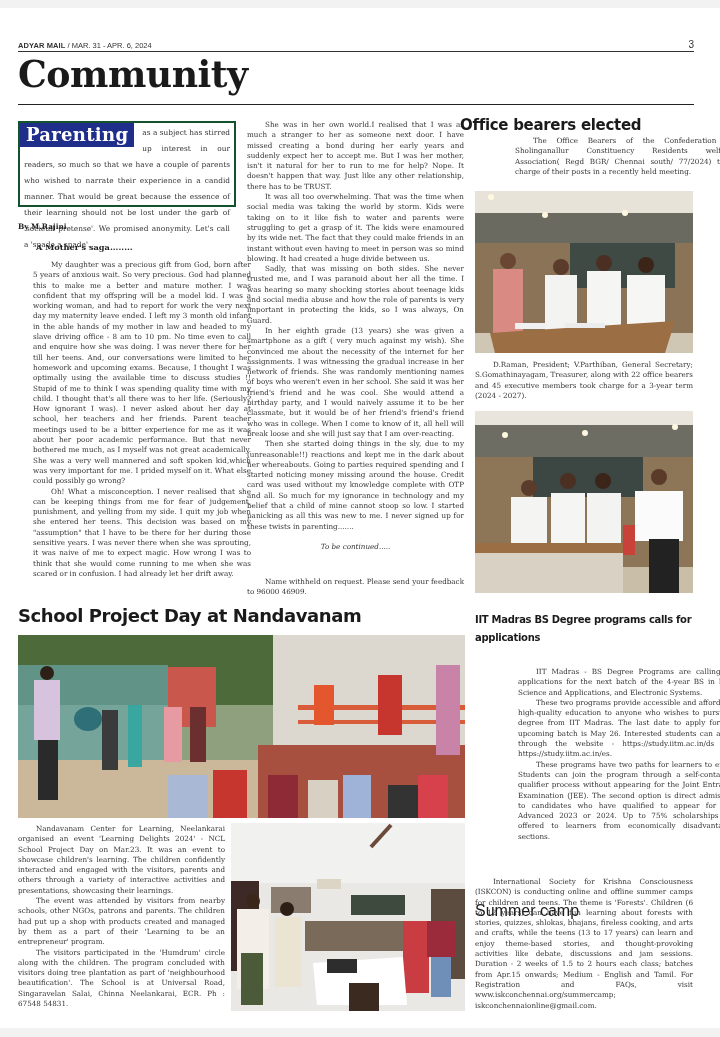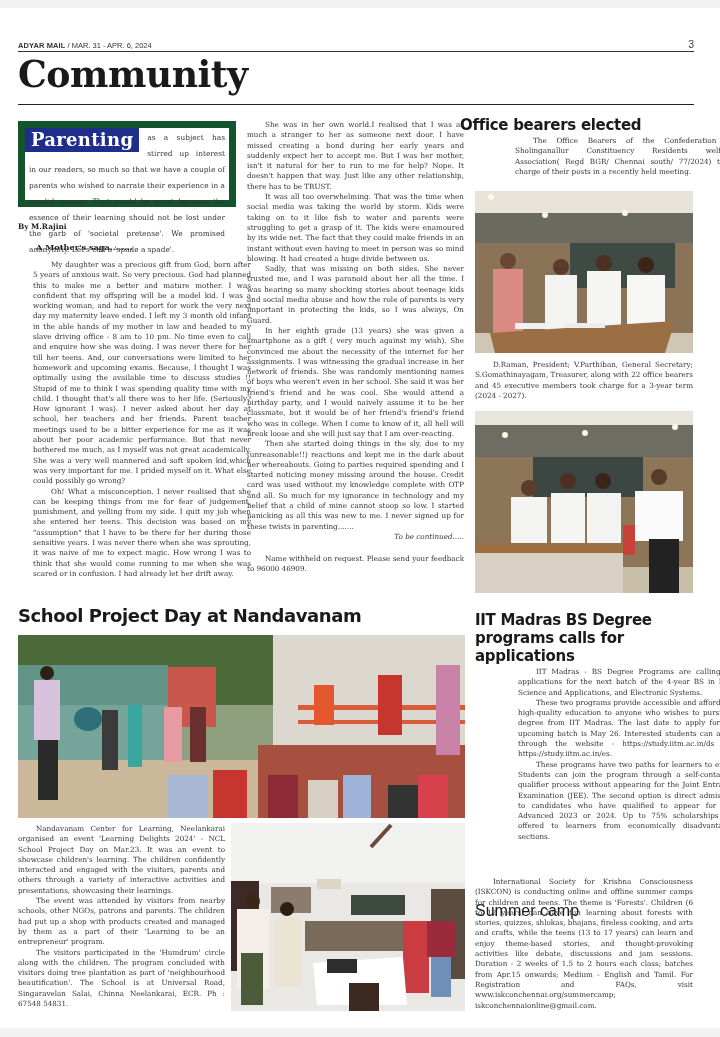--- a/index.html
+++ b/index.html
@@ -8,45 +8,45 @@
   .page { position: absolute; left: 0; top: 8px; width: 720px; height: 1020px; background: #fff; }
   .masthead { position: absolute; left: 18px; top: 33px; width: 676px; height: 11px; border-bottom: 1px solid #333; font-family: "Liberation Sans", sans-serif; font-size: 7.5px; color: #333; }
   .masthead .pub { font-weight: bold; letter-spacing: 0.1px; }
   .masthead .pnum { position: absolute; right: 0; top: -2px; font-size: 10px; }
   .section-title { position: absolute; left: 18px; top: 44px; font-family: "DejaVu Serif", serif; font-weight: bold; font-size: 37px; letter-spacing: -0.5px; color: #1a1a1a; transform: scaleX(0.98); transform-origin: left; }
   .section-rule { position: absolute; left: 18px; top: 96px; width: 676px; border-top: 1.2px solid #222; }
 
   .body-text { font-family: "DejaVu Serif", serif; font-size: 7.2px; line-height: 10.3px; color: #333; text-align: justify; }
   .body-text p { text-indent: 18px; }
 
-  .intro-box { position: absolute; left: 18px; top: 113px; width: 218px; height: 86px; border: 7px solid #14532d; background: #fff; padding: 2px 4px; }
+  .intro-box { position: absolute; left: 18px; top: 113px; width: 218px; height: 86px; border: 2px solid #14532d; background: #fff; padding: 2px 4px; }
   .parenting-tag { float: left; background: #1f2e8a; color: #fff; font-family: "DejaVu Serif", serif; font-weight: bold; font-size: 18px; padding: 1px 6px 2px 6px; margin: -2px 8px 2px -4px; letter-spacing: 0.3px; }
   .intro-box .body-text { line-height: 16px; font-size: 7.4px; }
 
   .byline { position: absolute; left: 18px; top: 214px; font-size: 7.4px; font-weight: bold; color: #222; }
   .saga { position: absolute; left: 36px; top: 234px; font-size: 8.2px; font-weight: bold; color: #222; }
   .col1 { position: absolute; left: 18px; top: 252px; width: 218px; margin-left: 15px; }
   .col2 { position: absolute; left: 247px; top: 112px; width: 217px; }
-  .continued { text-align: right; font-style: italic; margin-top: 0; }
-  .feedback { margin-top: 12px; }
+  .continued { text-align: center; font-style: italic; margin-top: 10px; }
+  .feedback { margin-top: 25px; }
 
   .headline-sans { font-family: "DejaVu Sans", sans-serif; font-weight: bold; color: #1a1a1a; }
   .office-head { position: absolute; left: 460px; top: 108px; font-size: 15px; letter-spacing: -0.3px; }
   .office-lead { position: absolute; left: 475px; top: 128px; width: 218px; margin-left: 40px; }
   .photo { position: absolute; overflow: hidden; }
   .photo1 { left: 475px; top: 183px; width: 218px; height: 162px; }
   .photo2 { left: 475px; top: 403px; width: 218px; height: 182px; }
   .office-caption { position: absolute; left: 475px; top: 352px; width: 218px; }
 
   .school-head { position: absolute; left: 18px; top: 597px; font-size: 18px; letter-spacing: -0.4px; }
   .photo3 { left: 18px; top: 627px; width: 447px; height: 183px; }
   .photo4 { left: 231px; top: 815px; width: 234px; height: 188px; }
   .school-text { position: absolute; left: 18px; top: 816px; width: 207px; }
 
-  .iit-head { position: absolute; left: 475px; top: 603px; width: 230px; font-size: 15px; line-height: 18px; letter-spacing: -0.3px; }
+  .iit-head { position: absolute; left: 475px; top: 603px; width: 230px; font-size: 10px; line-height: 18px; letter-spacing: -0.3px; }
   .iit-text { position: absolute; left: 475px; top: 659px; width: 218px; margin-left: 43px; }
   .summer-head { position: absolute; left: 475px; top: 850px; font-family: "Liberation Sans", sans-serif; font-weight: normal; font-size: 16px; color: #1a1a1a; margin-top: 44px; }
   .summer-text { position: absolute; left: 475px; top: 869px; width: 218px; }
 </style>
 </head>
 <body>
 
 <div class="page">
 
   <div class="masthead">

